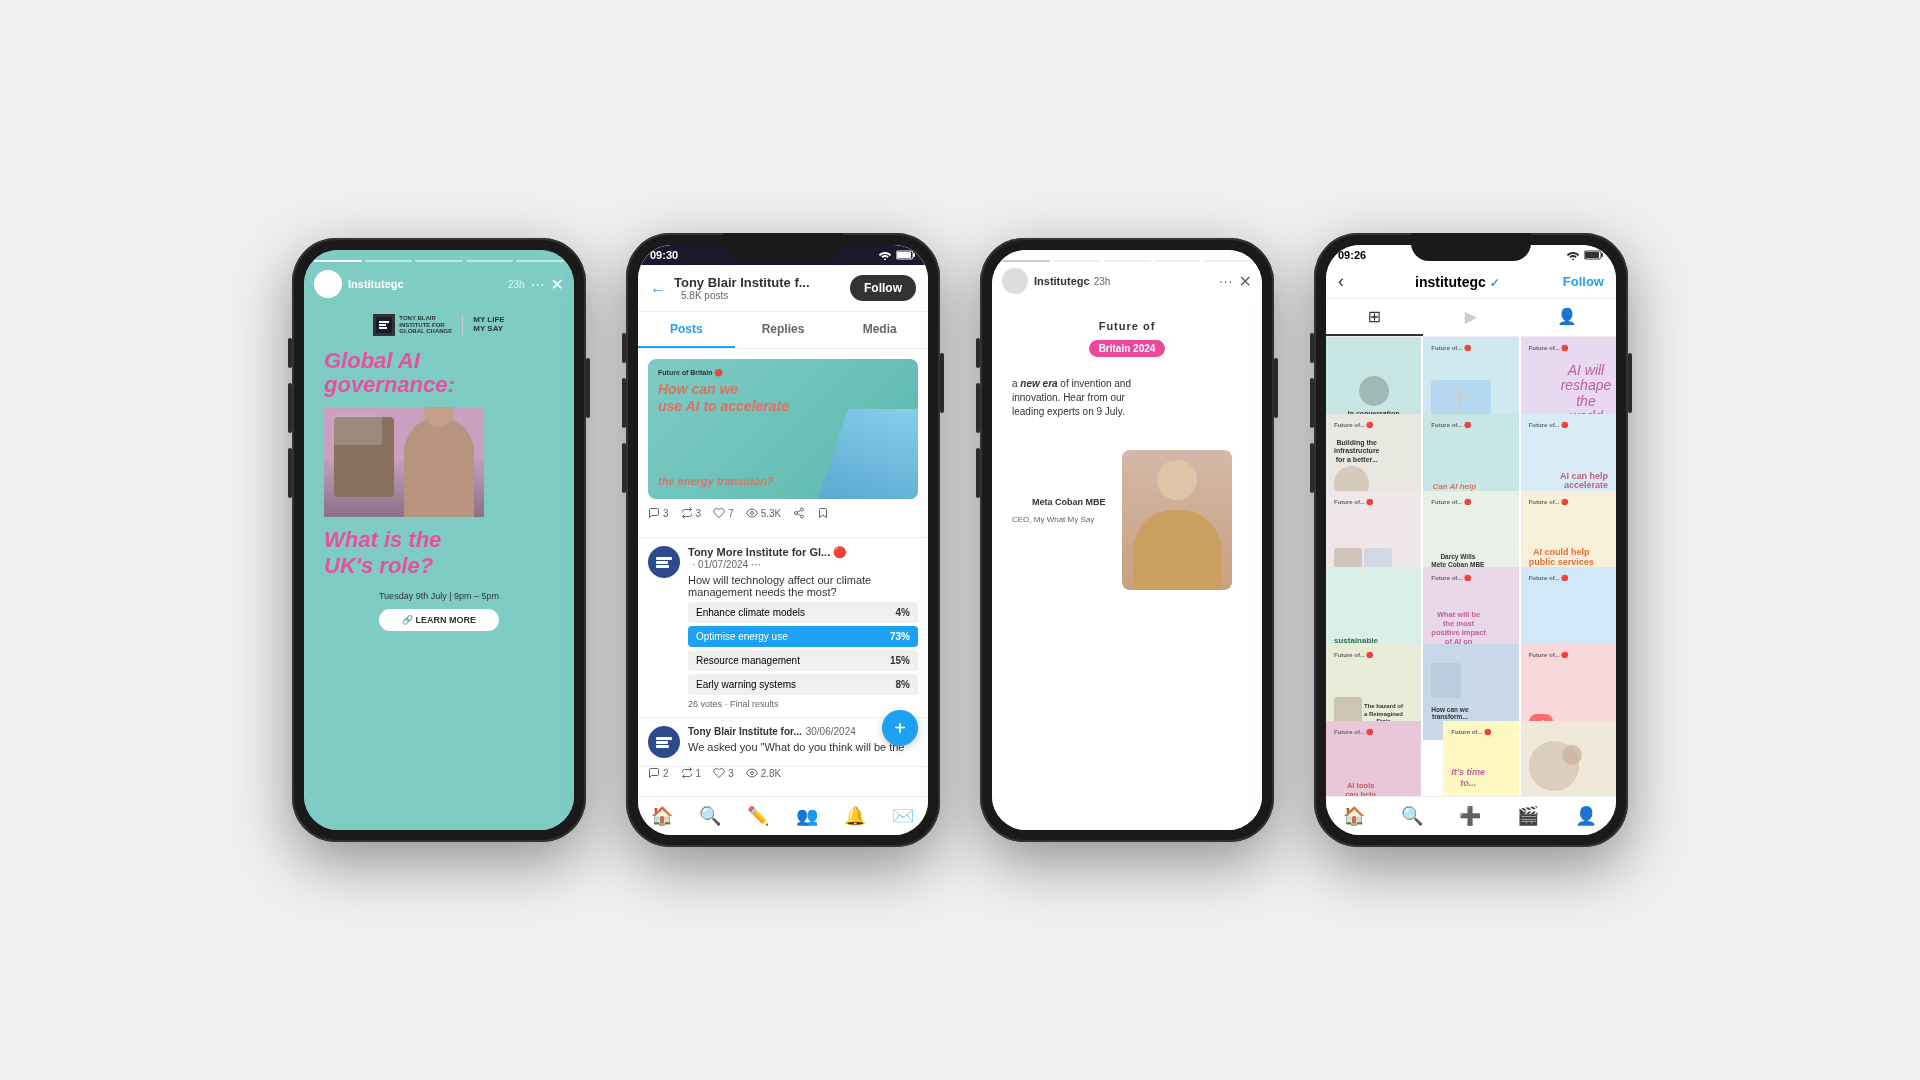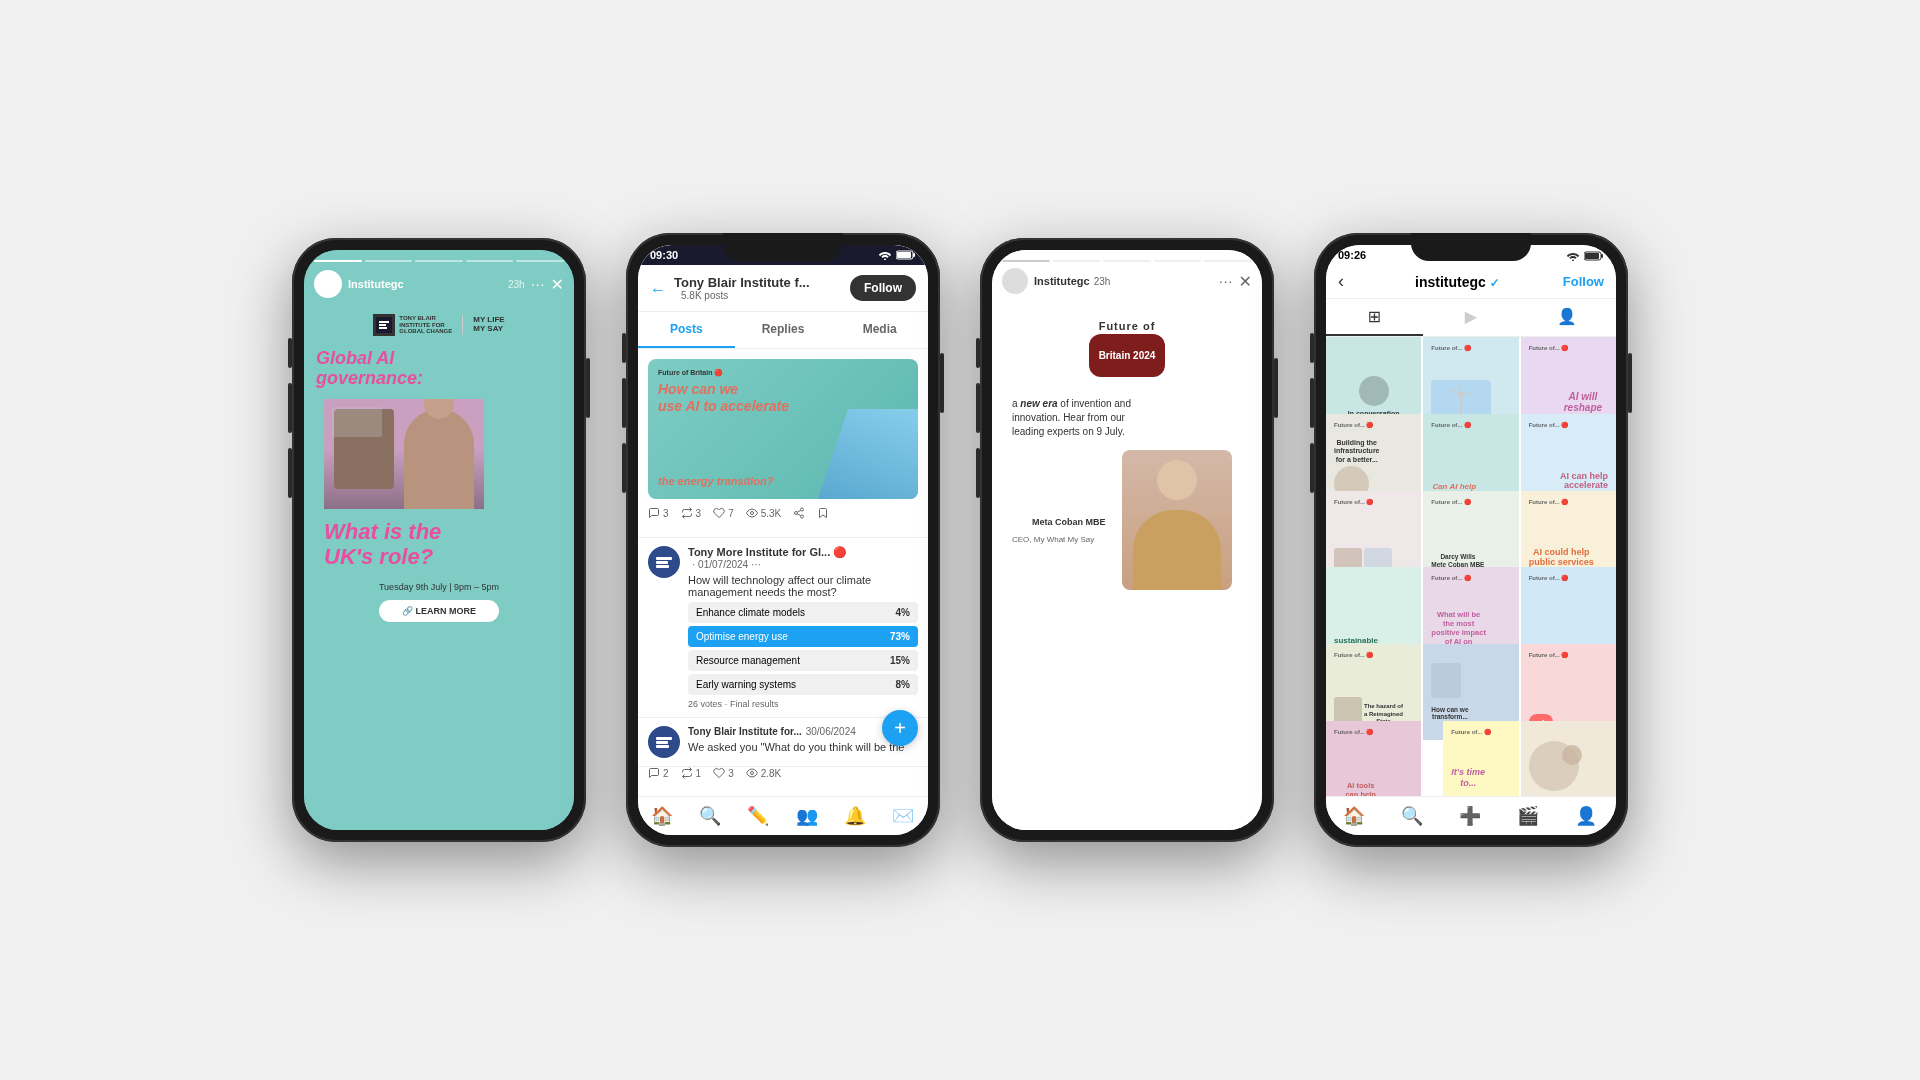--- a/index.html
+++ b/index.html
@@ -165,22 +165,22 @@
       text-transform: uppercase;
     }
     .logo-mylife {
       font-size: 8px;
       font-weight: 800;
       color: #333;
       text-transform: uppercase;
       line-height: 1.1;
     }
     .story-title {
-      padding: 5px 12px;
-      font-size: 18px;
+      padding: 5px 20px;
+      font-size: 22px;
       font-weight: 800;
       color: #e74fa0;
       line-height: 1.1;
       font-style: italic;
     }
     .story-image-block {
       width: 160px;
       height: 110px;
       background: #c9a0c0;
       margin: 5px 20px;
@@ -521,27 +521,27 @@
       padding: 20px 20px 10px;
     }
     .fob-label {
       font-size: 11px;
       font-weight: 600;
       color: #333;
       letter-spacing: 1px;
     }
     .fob-badge {
       display: inline-block;
-      background: #7f1d1d;
+      background: #ec4899;
       color: white;
       font-size: 10px;
       font-weight: 700;
-      padding: 16px 10px;
+      padding: 3px 10px;
       border-radius: 12px;
-      margin-top: 0;
+      margin-top: 6px;
     }
     .britain-needs {
       text-align: center;
       padding: 0 20px;
     }
     .britain-text {
       font-size: 52px;
       font-weight: 800;
       color: #e74fa0;
       font-style: italic;
@@ -618,21 +618,21 @@
       width: 290px;
       height: 590px;
       background: white;
       overflow: hidden;
       display: flex;
       flex-direction: column;
     }
     .ig-status-bar {
       display: flex;
       justify-content: space-between;
-      align-items: flex-end;
+      align-items: center;
       padding: 4px 12px;
       font-size: 11px;
       font-weight: 600;
     }
     .ig-status-right {
       display: flex;
       gap: 4px;
       align-items: center;
     }
     .ig-header {
@@ -1076,21 +1076,21 @@
                     <line x1="10" y1="10" x2="20" y2="8" stroke="#ccc" stroke-width="1.5"></line>
                     <line x1="10" y1="10" x2="8" y2="2" stroke="#ccc" stroke-width="1.5"></line>
                   </svg>
               </div>
             </div>
           </div>
         </div>
         <div class="ig-cell cell-3">
           <div class="ig-cell-img" style="flex-direction:column;align-items:flex-start;justify-content:space-between;">
             <span style="font-size:6px;color:#666;padding:4px;">Future of... 🔴</span>
-            <div style="padding:4px;font-size:10px;color:#c060a0;font-weight:700;font-style:italic;line-height:1.1;margin-left:32px;">AI will<br>reshape<br><em>the world</em></div>
+            <div style="padding:4px;font-size:14px;color:#c060a0;font-weight:400;font-style:italic;line-height:1.1;margin-left:32px;">AI will<br>reshape<br><em>the world</em></div>
           </div>
         </div>
         <div class="ig-cell cell-4">
           <div class="ig-cell-img" style="flex-direction:column;align-items:flex-start;justify-content:space-between;">
             <span style="font-size:6px;color:#666;padding:4px;">Future of... 🔴</span>
             <div style="padding:4px;">
               <div style="font-size:7px;color:#333;line-height:1.2;">Building the<br>infrastructure<br>for a better...</div>
               <div style="width:35px;height:35px;background:rgba(200,180,160,0.6);border-radius:50%;margin-top:2px;"></div>
             </div>
           </div>

